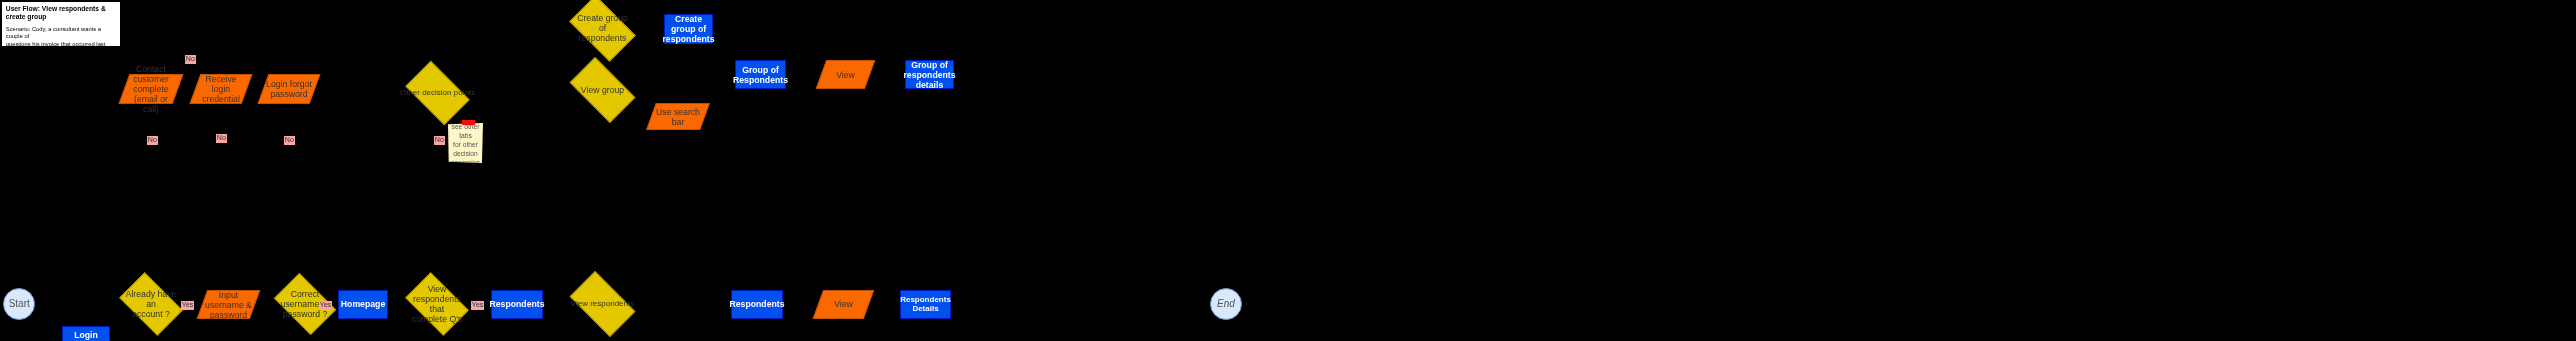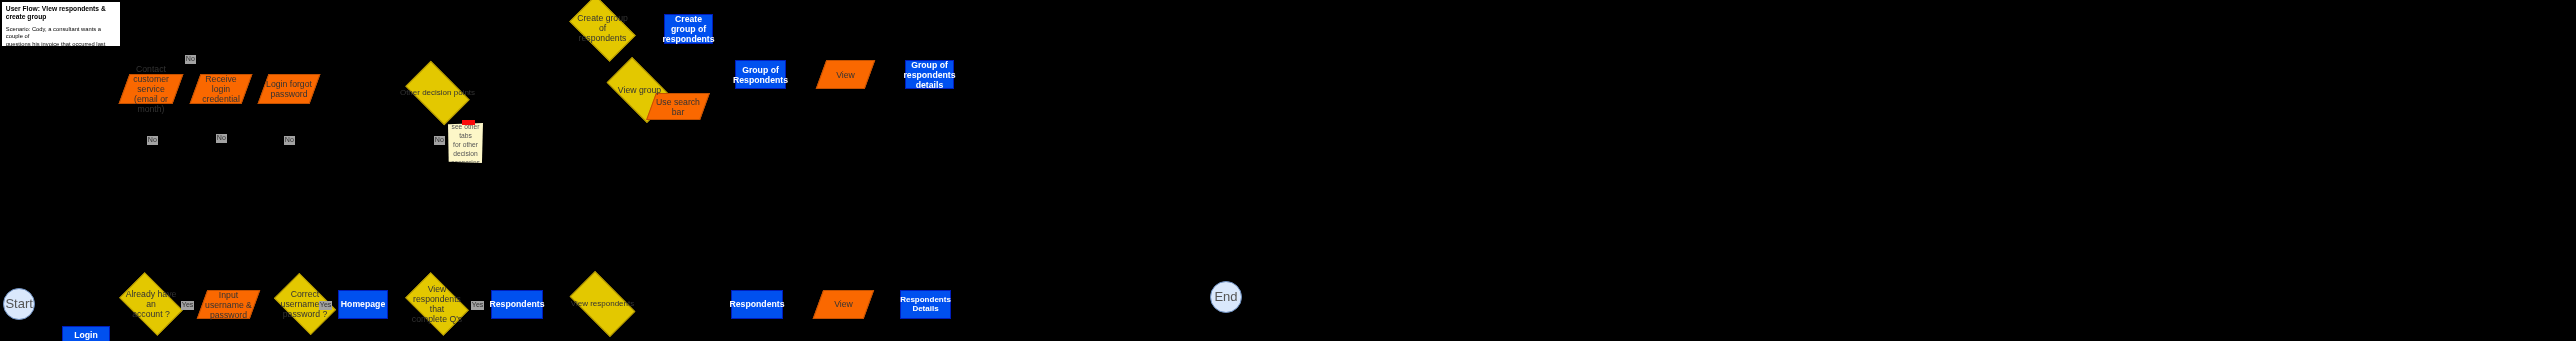--- a/index.html
+++ b/index.html
@@ -28,21 +28,21 @@
     font-size: 8.7px;
     white-space: pre-line;
   }
 
   
   .terminator {
     background: #dae8fc;
     border: 0.8px solid #6c8ebf;
     border-radius: 50%;
     color: #555555;
-    font-size: 13px;
+    font-size: 10px;
   }
 
   
   .process {
     background: #0050ef;
     border: 0.8px solid #001dbc;
     color: #ffffff;
     font-size: 8.7px;
     font-weight: bold;
     padding: 1.6px 3.2px;
@@ -98,21 +98,21 @@
     line-height: 1.15;
     white-space: pre-line;
     z-index: 2;
     padding: 0 1.6px;
     box-sizing: border-box;
   }
 
   
   .edge-label {
     position: absolute;
-    background: #a3a3a3;
+    background: #fca5a5;
     color: #333333;
     font-size: 7.1px;
     line-height: 1;
     padding: 0.8px 0.8px;
     z-index: 5;
   }
 
   
   .doc-note {
     position: absolute;
@@ -228,45 +228,45 @@
   </div>
 
   <div class="node process" style="left:905px; top:60px; width:49px; height:29px;">
     <span>Group of
 respondents details</span>
   </div>
 
   <div class="data-wrap" style="left:124px; top:74px; width:54px; height:30px;">
     <div class="data-shape"></div>
     <div class="data-label">Contact customer
-service (email or month)</div>
+complete (email or call)</div>
   </div>
 
   <div class="data-wrap" style="left:195px; top:74px; width:52px; height:30px;">
     <div class="data-shape"></div>
     <div class="data-label">Receive login
 credential</div>
   </div>
 
   <div class="data-wrap" style="left:263px; top:74px; width:52px; height:30px;">
     <div class="data-shape"></div>
     <div class="data-label">Login forgot password</div>
   </div>
 
   <div class="decision-wrap" style="left:410px; top:75px; width:55px; height:36px;">
     <div class="decision-shape"></div>
     <div class="decision-label" style="white-space:nowrap; font-size:8px;">Other decision points</div>
   </div>
 
-  <div class="decision-wrap" style="left:574px; top:72px; width:57px; height:36px;margin-left:37px;">
+  <div class="decision-wrap" style="left:574px; top:72px; width:57px; height:36px;">
     <div class="decision-shape"></div>
     <div class="decision-label">View group</div>
   </div>
 
-  <div class="data-wrap" style="left:651px; top:93px; width:54px; height:27px;">
+  <div class="data-wrap" style="left:651px; top:103px; width:54px; height:27px;">
     <div class="data-shape"></div>
     <div class="data-label">Use search bar</div>
   </div>
 
   <div class="sticky" style="left:448px; top:123px; width:35px; height:40px;">
     <span>see other tabs
 for other
 decision
 scenarios</span>
   </div>
@@ -323,21 +323,21 @@
 
   <div class="data-wrap" style="left:818px; top:290px; width:51px; height:28.5px;">
     <div class="data-shape"></div>
     <div class="data-label">View</div>
   </div>
 
   <div class="node process" style="left:900px; top:290px; width:51px; height:28.5px;">
     <span style="font-size:8px;">Respondents Details</span>
   </div>
 
-  <div class="node terminator" style="left:1210px; top:281px; width:32px; height:32px;">
+  <div class="node terminator" style="left:1210px; top:288px; width:32px; height:32px;font-style:italic;">
     <span>End</span>
   </div>
 
   <div class="edge-label" style="left:185px; top:55px;">No</div>
   <div class="edge-label" style="left:147px; top:136px;">No</div>
   <div class="edge-label" style="left:216px; top:134px;">No</div>
   <div class="edge-label" style="left:284px; top:136px;">No</div>
   <div class="edge-label" style="left:434px; top:136px;">No</div>
   <div class="edge-label" style="left:181px; top:301px;">Yes</div>
   <div class="edge-label" style="left:319px; top:301px;">Yes</div>

